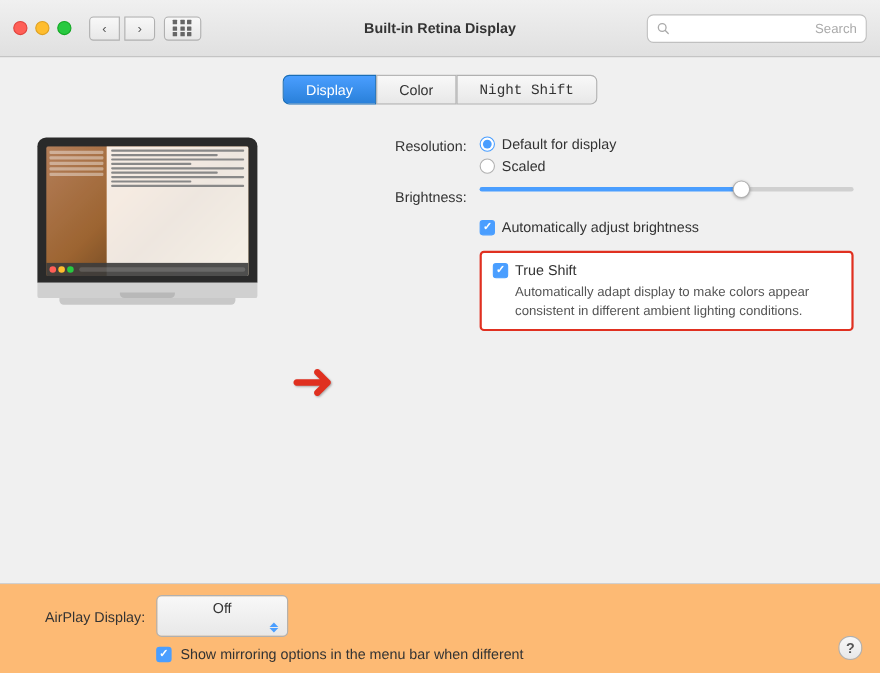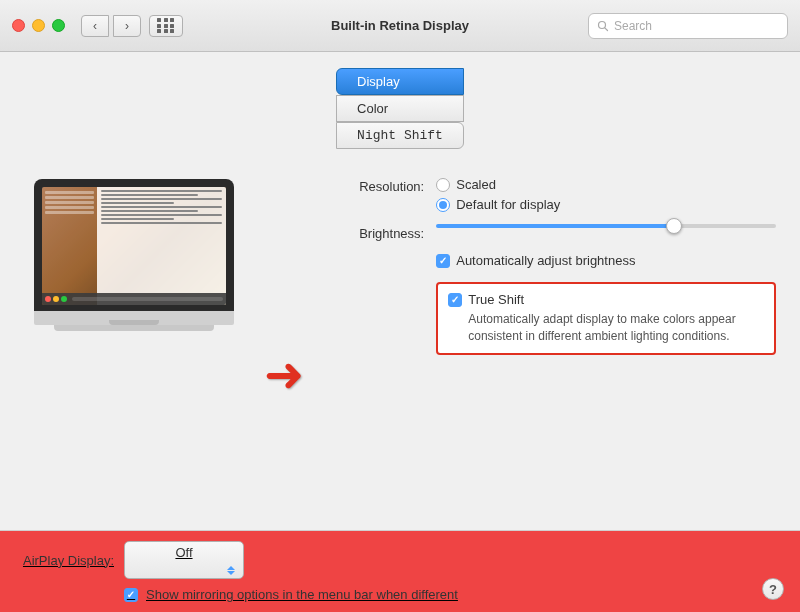--- a/index.html
+++ b/index.html
@@ -109,40 +109,40 @@
       margin-right: 5px;
       flex-shrink: 0;
     }
     .search-input {
       border: none;
       outline: none;
       font-size: 12px;
       color: #333;
       background: transparent;
       width: 100%;
+      text-align: right;
     }
     .search-input::placeholder { color: #aaa; }
 
     
     .content {
       flex: 1;
       background: #f0f0f0;
       display: flex;
       flex-direction: column;
       align-items: center;
       padding: 16px 24px 0 24px;
       overflow: hidden;
     }
 
     
     .tabs {
       display: flex;
       gap: 0;
       margin-bottom: 20px;
-      flex-direction: column;
     }
     .tab {
       padding: 5px 20px;
       font-size: 13px;
       cursor: pointer;
       border: 1px solid #b0b0b0;
       background: linear-gradient(to bottom, #f8f8f8, #e8e8e8);
       color: #333;
     }
     .tab:first-child { border-radius: 6px 0 0 6px; }
@@ -407,25 +407,24 @@
     .true-tone-description {
       font-size: 12px;
       color: #555;
       line-height: 1.4;
       margin-top: 4px;
       margin-left: 20px;
     }
 
     
     .bottom-bar {
-      background: #ef4444;
+      background: #fdba74;
       border-top: 1px solid #d0d0d0;
-      padding: 10px 4px;
+      padding: 10px 22px;
       flex-shrink: 0;
-      text-decoration: underline;
     }
     .airplay-row {
       display: flex;
       align-items: center;
       gap: 10px;
       margin-bottom: 8px;
     }
     .airplay-label {
       font-size: 13px;
       color: #333;
@@ -584,27 +583,27 @@
     <div class="arrow-area">
       <div class="big-arrow">➜</div>
     </div>
 
     <div class="settings-panel">
 
       <div class="setting-row">
         <div class="setting-label">Resolution:</div>
         <div class="setting-controls">
           <div class="radio-option">
-            <div class="radio-circle"></div>
-            <span>Scaled</span>
-          </div>
-          <div class="radio-option">
             <div class="radio-circle checked">
             </div>
             <span>Default for display</span>
+          </div>
+          <div class="radio-option">
+            <div class="radio-circle"></div>
+            <span>Scaled</span>
           </div>
         </div>
       </div>
 
       <div class="setting-row">
         <div class="setting-label">Brightness:</div>
         <div class="setting-controls">
           <div class="brightness-row">
             <div class="slider-track">
               <div class="slider-thumb"></div>

